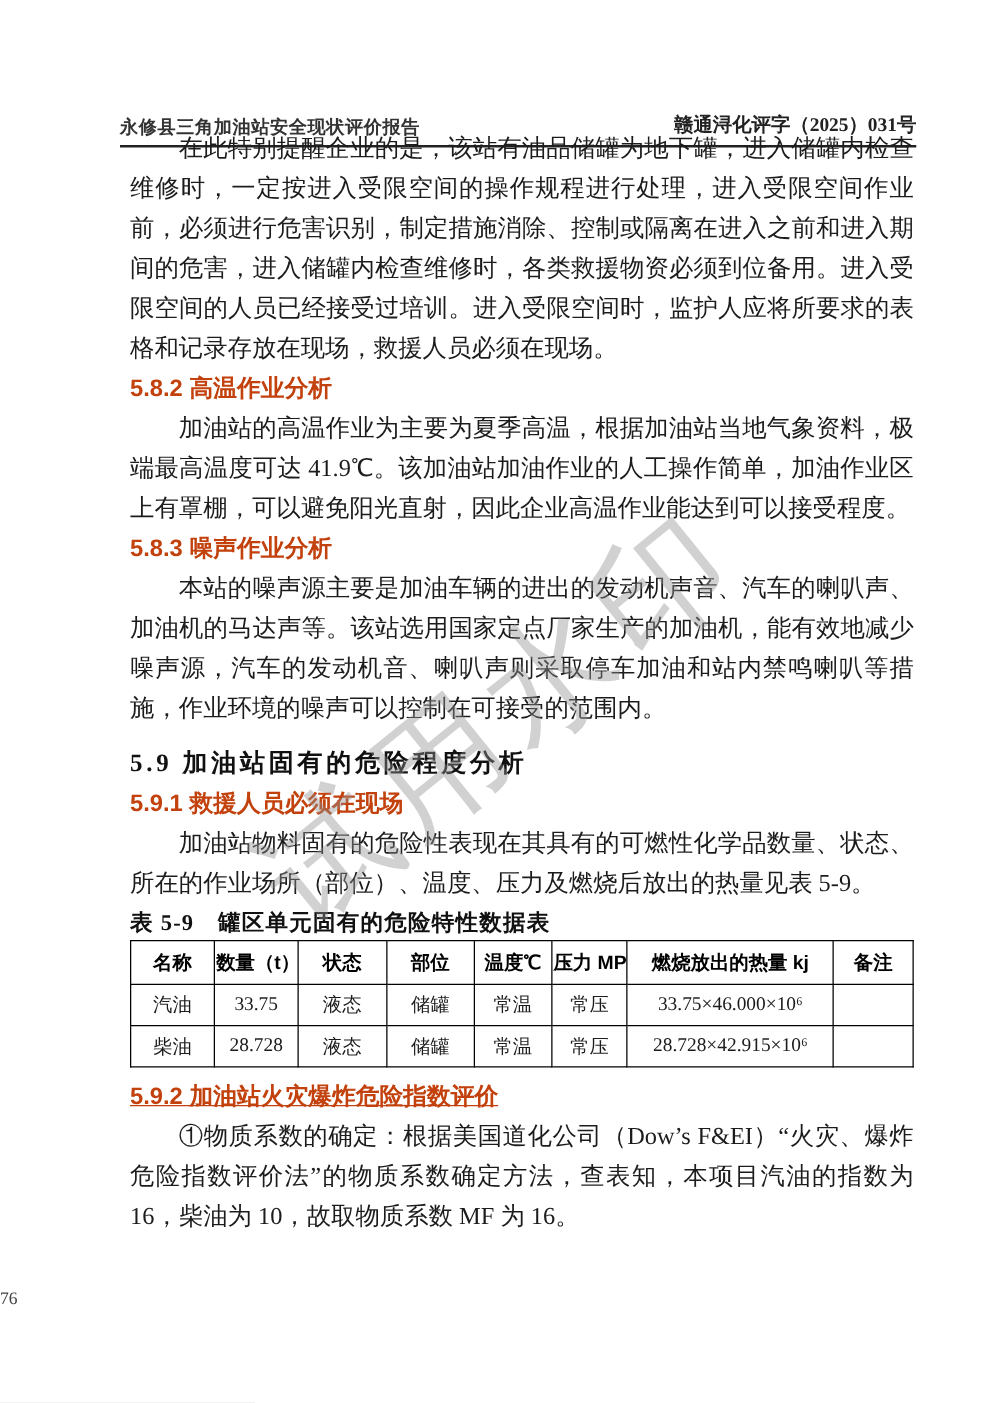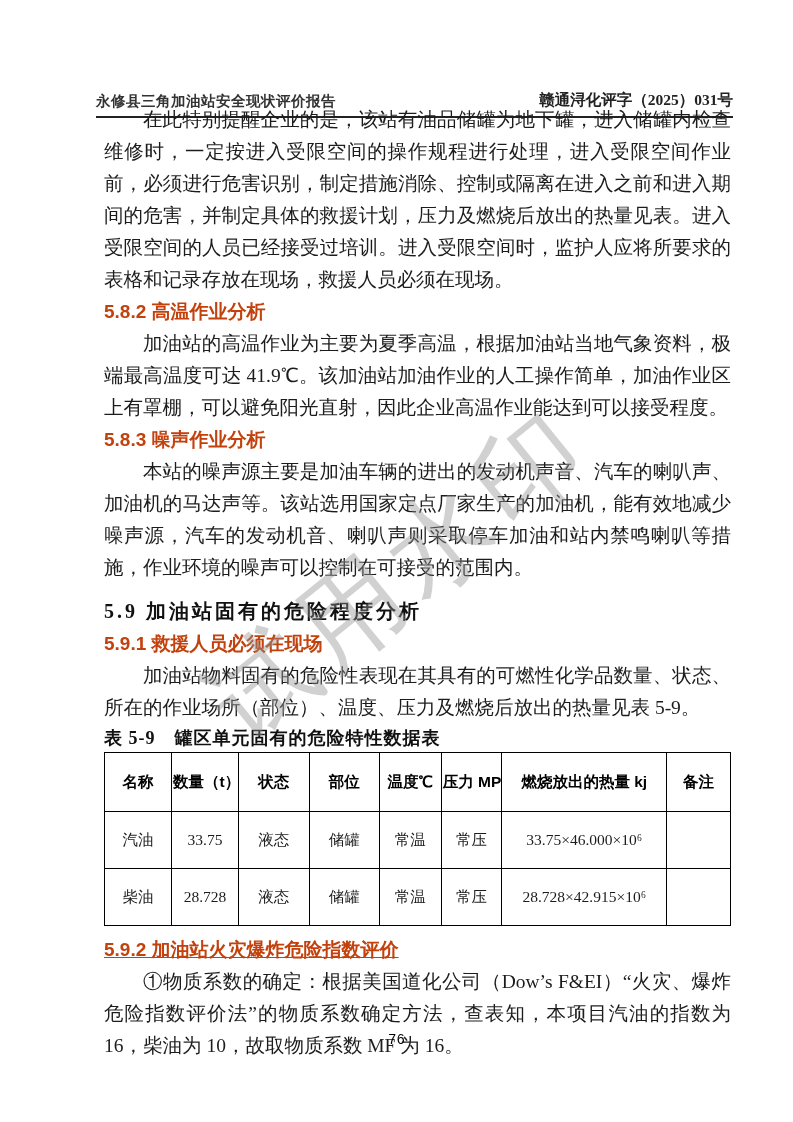--- a/index.html
+++ b/index.html
@@ -78,21 +78,21 @@
   }
   table.data-table {
     width: 100%;
     border-collapse: collapse;
     table-layout: fixed;
   }
   table.data-table th, table.data-table td {
     border: 1.5px solid #000;
     text-align: center;
     vertical-align: middle;
-    padding: 16px 1px;
+    padding: 4px 1px;
     overflow: hidden;
     white-space: nowrap;
   }
   table.data-table th {
     font-family: "Liberation Sans", sans-serif;
     font-size: 15.5px;
     font-weight: bold;
     height: 26px;
     color: #000;
   }
@@ -114,39 +114,38 @@
     font-family: "Liberation Serif", serif;
     white-space: nowrap;
     pointer-events: none;
     z-index: 5;
   }
   .page-footer {
     position: absolute;
     top: 1032px;
     left: 0;
     width: 100%;
-    text-align: center;
+    text-align: left;
     font-size: 14px;
-    color: #000000;
-    font-family: Liberation Mono, monospace;
+    color: #404040;
   }
 </style>
 </head>
 <body>
 
 <div class="page">
 
   <div class="page-header">
     <span class="header-left">永修县三角加油站安全现状评价报告</span>
     <span class="header-right">赣通浔化评字（2025）031号</span>
   </div>
 
   <div class="content">
 
-    <p class="para">在此特别提醒企业的是，该站有油品储罐为地下罐，进入储罐内检查维修时，一定按进入受限空间的操作规程进行处理，进入受限空间作业前，必须进行危害识别，制定措施消除、控制或隔离在进入之前和进入期间的危害，并制定具体的救援计划，压力及燃烧后放出的热量见表。进入受限空间的人员已经接受过培训。进入受限空间时，监护人应将所要求的表格和记录存放在现场，救援人员必须在现场。</p>
+    <p class="para">在此特别提醒企业的是，该站有油品储罐为地下罐，进入储罐内检查维修时，一定按进入受限空间的操作规程进行处理，进入受限空间作业前，必须进行危害识别，制定措施消除、控制或隔离在进入之前和进入期间的危害，进入储罐内检查维修时，各类救援物资必须到位备用。进入受限空间的人员已经接受过培训。进入受限空间时，监护人应将所要求的表格和记录存放在现场，救援人员必须在现场。</p>
 
     <h3 class="heading">5.8.2 高温作业分析</h3>
 
     <p class="para">加油站的高温作业为主要为夏季高温，根据加油站当地气象资料，极端最高温度可达 41.9℃。该加油站加油作业的人工操作简单，加油作业区上有罩棚，可以避免阳光直射，因此企业高温作业能达到可以接受程度。</p>
 
     <h3 class="heading">5.8.3 噪声作业分析</h3>
 
     <p class="para">本站的噪声源主要是加油车辆的进出的发动机声音、汽车的喇叭声、加油机的马达声等。该站选用国家定点厂家生产的加油机，能有效地减少噪声源，汽车的发动机音、喇叭声则采取停车加油和站内禁鸣喇叭等措施，作业环境的噪声可以控制在可接受的范围内。</p>
 
     <h2 class="heading-major">5.9 加油站固有的危险程度分析</h2>

